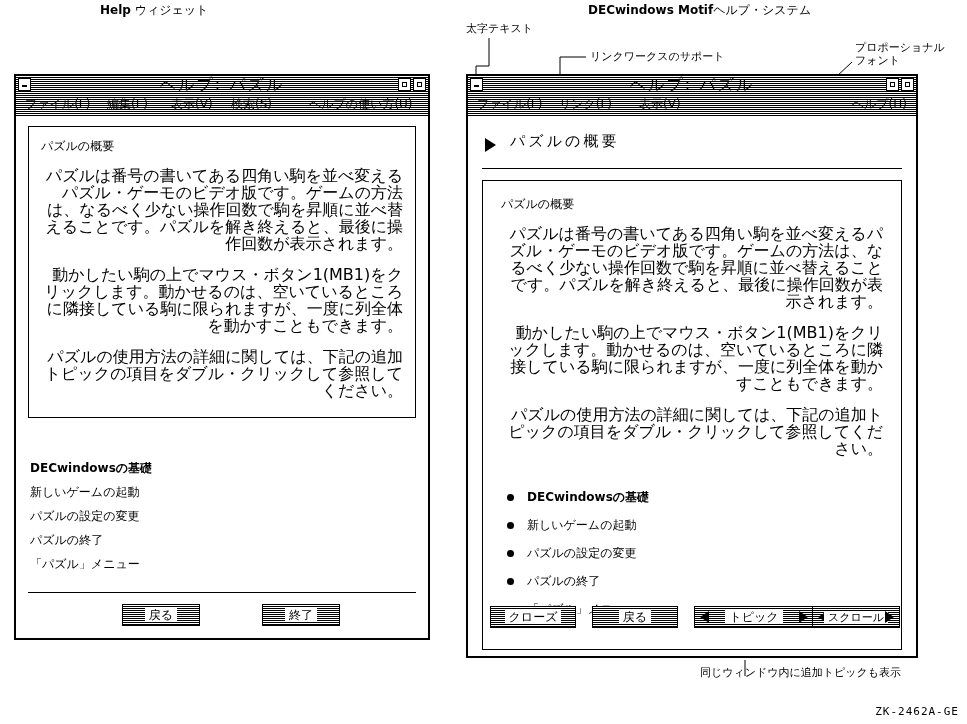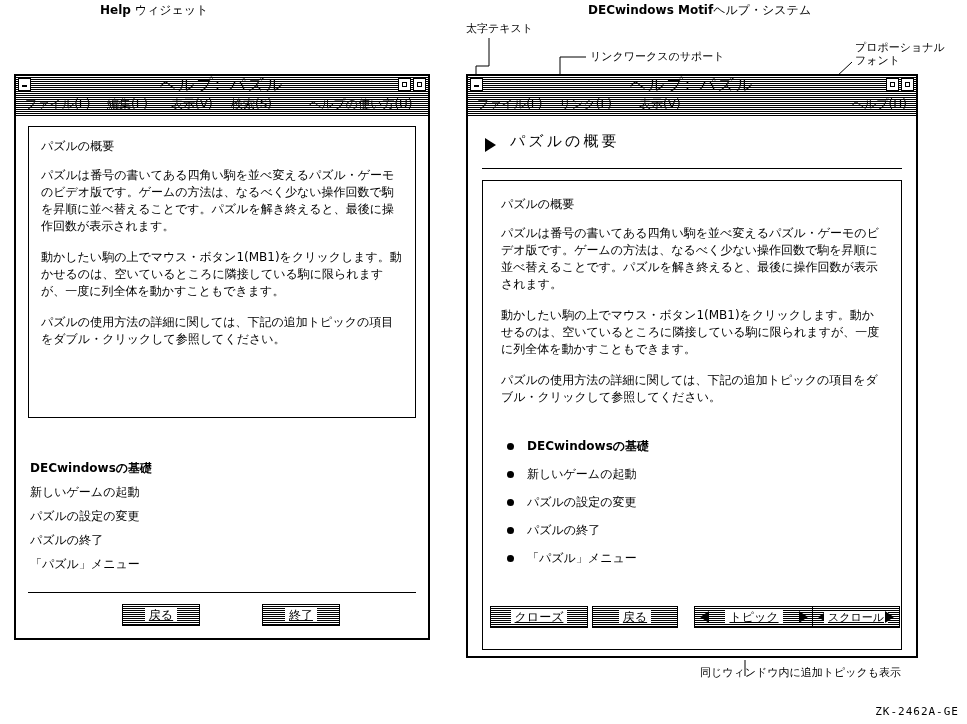--- a/index.html
+++ b/index.html
@@ -129,22 +129,23 @@
     font-size: 12px;
     line-height: 18px;
   }
   .hdr {
     font-size: 12px;
     margin: 0 0 10px 0;
     white-space: nowrap;
   }
   .para {
     margin: 12px 0 14px 0;
-    font-size: 12px;
+    font-size: 16px;
     line-height: 17px;
+    text-align: right;
   }
   .para.last { margin-bottom: 0; }
 
   
   .band {
     position: absolute;
     left: 0; right: 0;
     height: 20px;
     border-top: 1px solid #000;
     border-bottom: 1px solid #000;
@@ -185,21 +186,20 @@
         180deg,
         #ffffff 0px, #ffffff 1px,
         #000000 1px, #000000 2px
       );
   }
   .btn .lbl {
     position: relative;
     background: #fff;
     padding: 0 4px;
     top: 0px;
-    text-decoration: underline;
   }
   .btn.with-arrows .arrow {
     position: absolute;
     top: 4px;
     width: 0; height: 0;
     border-top: 6px solid transparent;
     border-bottom: 6px solid transparent;
   }
   .btn.with-arrows .arrow.left {
     left: 5px;
@@ -368,21 +368,21 @@
       <ul class="bullets" style="margin-top:26px;">
         <li class="bold">DECwindowsの基礎</li>
         <li>新しいゲームの起動</li>
         <li>パズルの設定の変更</li>
         <li>パズルの終了</li>
         <li>「パズル」メニュー</li>
       </ul>
     </div>
   </div>
 
-  <div class="btn" style="left:22px; top:530px; width:98px;">
+  <div class="btn" style="left:22px; top:530px; width:86px;">
     <span class="lbl">クローズ</span>
   </div>
   <div class="btn" style="left:124px; top:530px; width:86px;">
     <span class="lbl">戻る</span>
   </div>
   <div class="btn with-arrows" style="left:226px; top:530px; width:120px;">
     <span class="arrow left"></span>
     <span class="lbl">トピック</span>
     <span class="arrow right"></span>
   </div>

